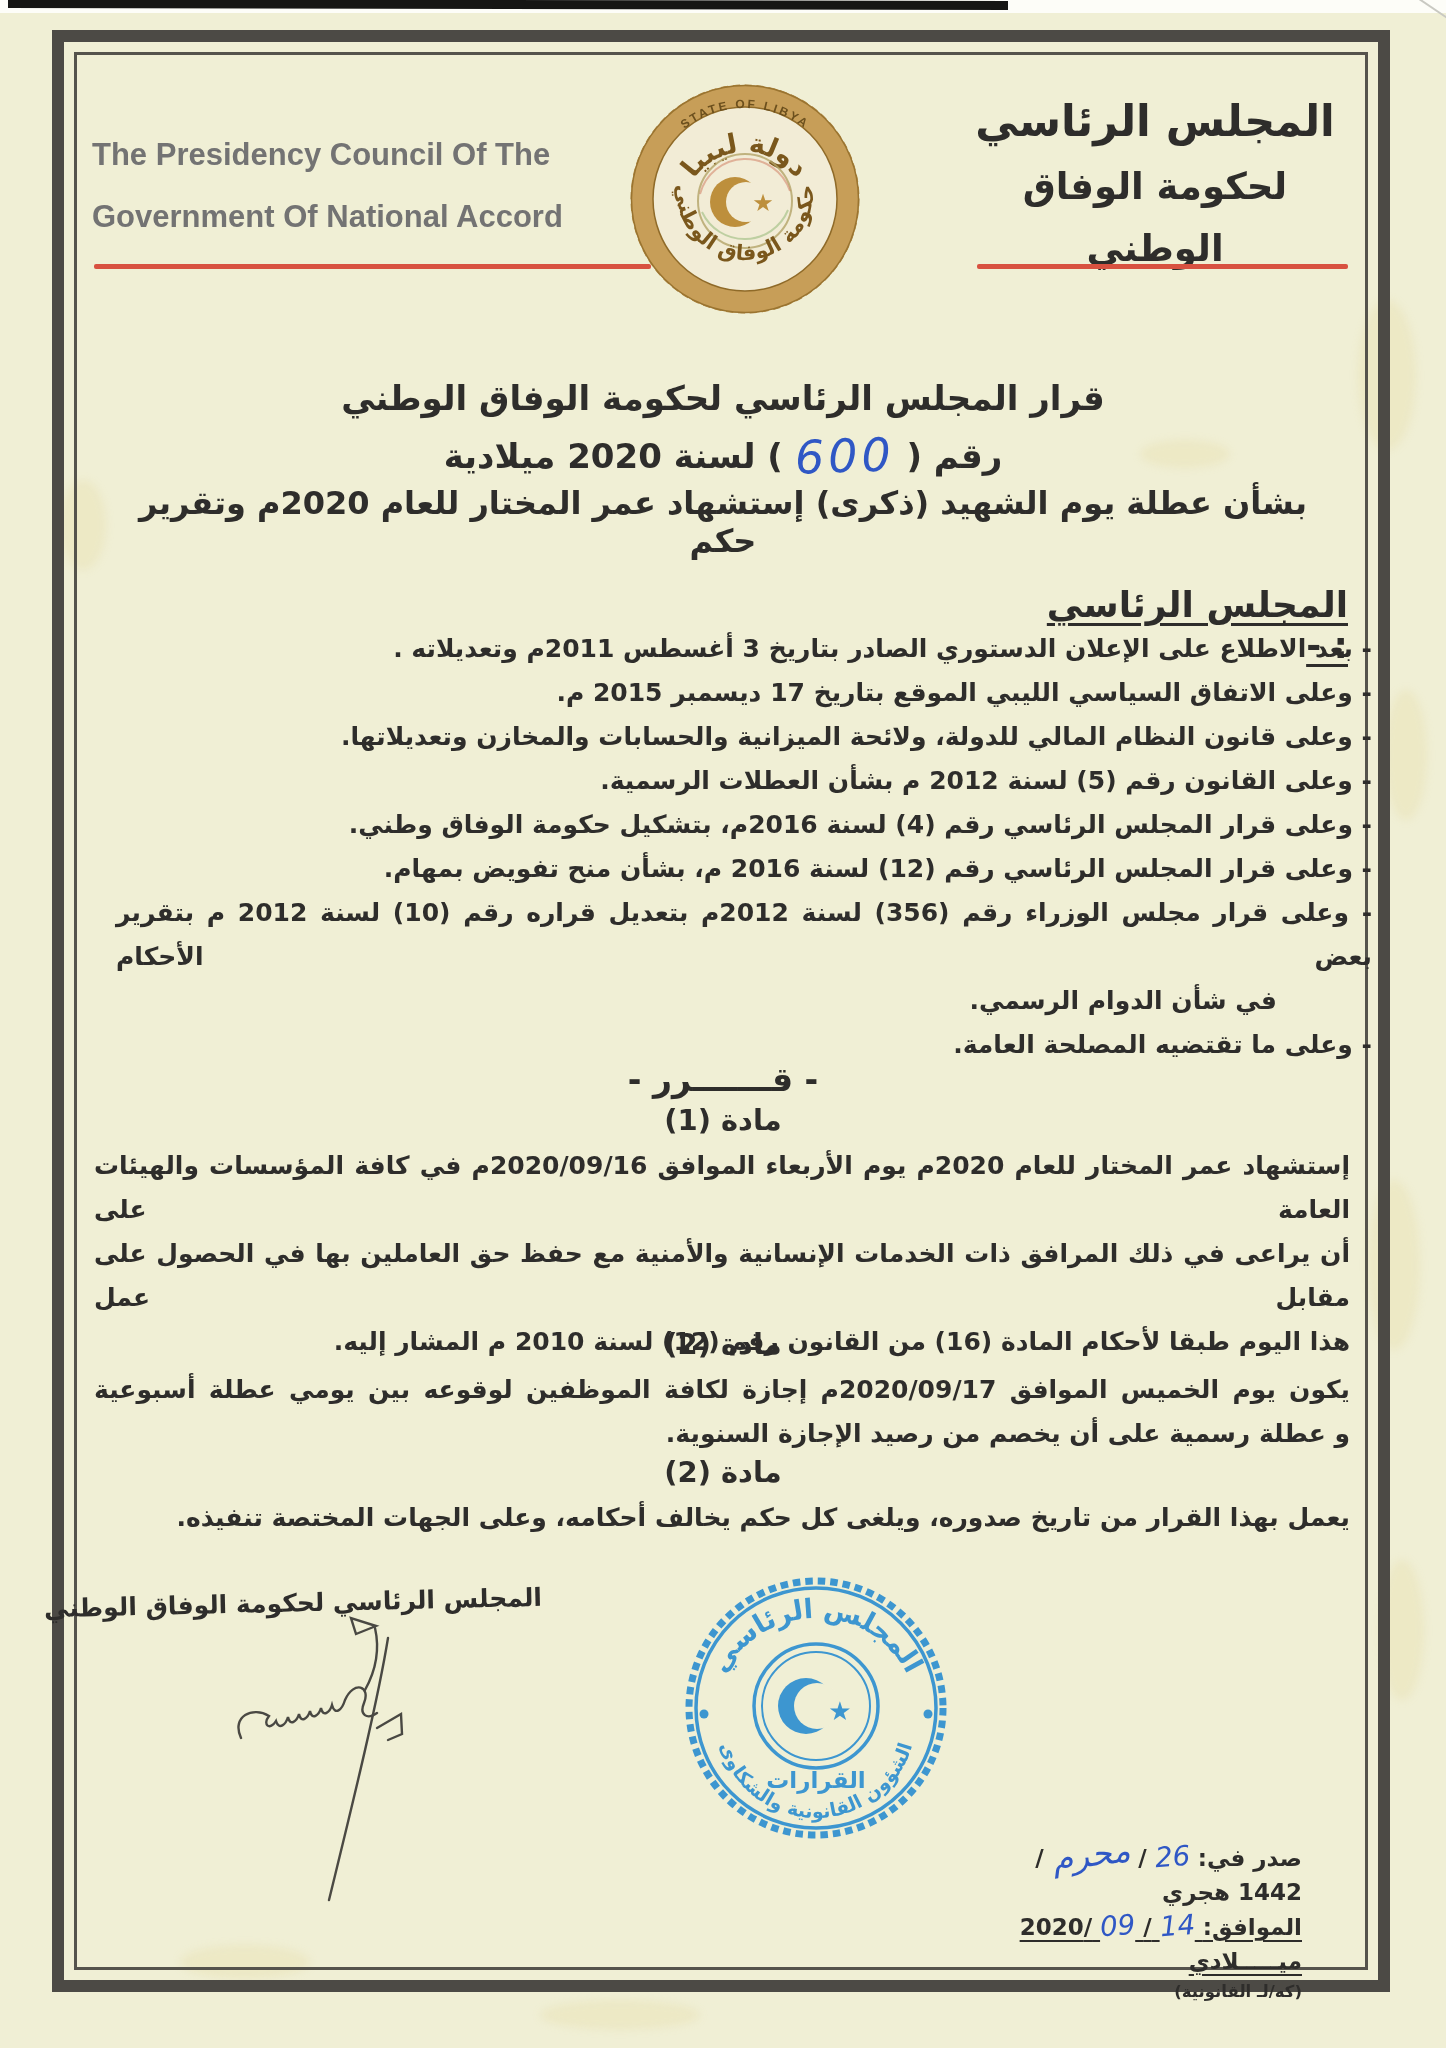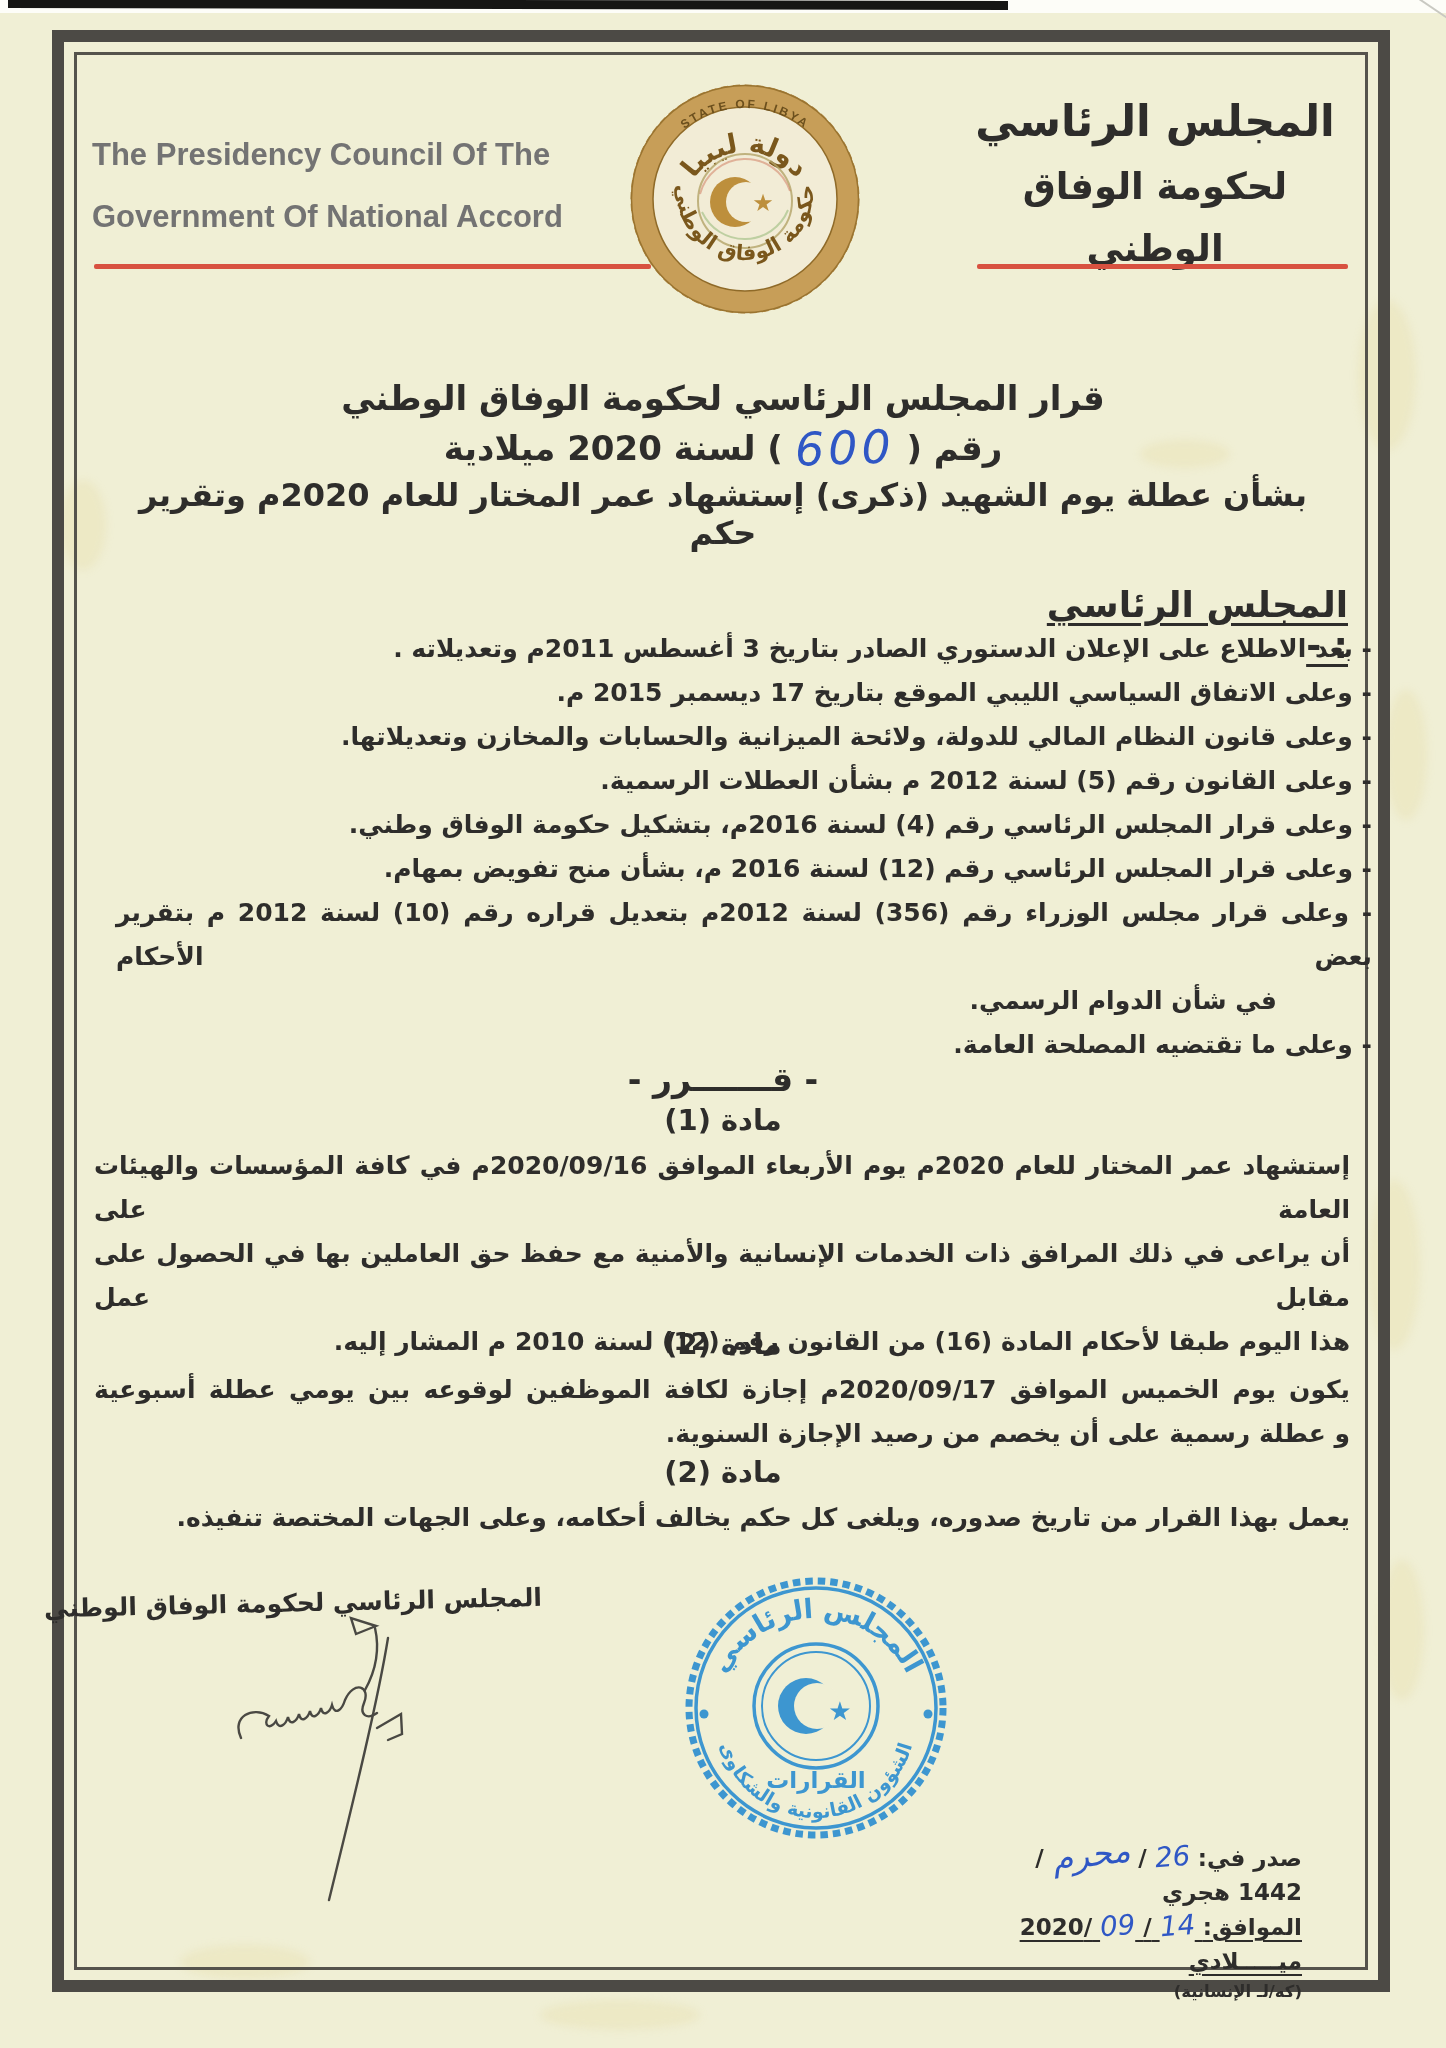--- a/index.html
+++ b/index.html
@@ -21,21 +21,21 @@
   .redline-right{left:977px;top:264px;width:371px;}
   .ar-title{position:absolute;left:955px;top:86px;width:400px;text-align:center;}
   .ar-title .l1{font-size:43px;line-height:70px;}
   .ar-title .l2{font-size:37px;line-height:62px;}
 
   .seal-wrap{position:absolute;left:622px;top:74px;width:246px;height:250px;}
   .stamp-wrap{position:absolute;left:676px;top:1568px;width:280px;height:280px;opacity:0.92;}
   .sig-wrap{position:absolute;left:225px;top:1610px;width:215px;height:300px;}
 
   .title-block{position:absolute;left:120px;top:378px;width:1206px;text-align:center;}
-  .title-block .t1{font-size:34px;margin-bottom:10px;}
+  .title-block .t1{font-size:34px;margin-bottom:18px;}
   .title-block .t2{font-size:34px;margin-bottom:8px;}
   .title-block .t3{font-size:32px;}
   .hand{color:#2f57c5;font-weight:400;font-style:italic;display:inline-block;}
   .hand-num{font-size:46px;letter-spacing:4px;transform:rotate(-2deg);line-height:30px;vertical-align:-4px;}
   .hand-sm{font-size:1.2em;transform:rotate(-4deg);}
   .hand-month{font-size:1.45em;transform:rotate(-7deg);letter-spacing:1px;}
 
   .pre-head{position:absolute;left:1040px;top:584px;width:308px;font-size:36px;text-align:right;
             text-decoration:underline;text-underline-offset:6px;text-decoration-thickness:2.5px;}
   .bullets{position:absolute;left:92px;top:627px;width:1256px;font-size:25px;line-height:44px;margin-left:24px;}
@@ -192,15 +192,15 @@
       <text x="140" y="220" font-size="23" fill="#2e8fd0" font-weight="bold" text-anchor="middle" font-family="DejaVu Sans, sans-serif">القرارات</text>
       <text font-size="19" fill="#2e8fd0" font-weight="bold" font-family="DejaVu Sans, sans-serif">
         <textPath href="#stampBot" startOffset="50%" text-anchor="middle">الشؤون القانونية والشكاوى</textPath>
       </text>
     </svg>
   </div>
 
   <div class="dates ar">
     <div class="d1"><span>صدر في:</span> <span class="hand hand-sm">26</span> <span>/</span> <span class="hand hand-month">محرم</span> <span>/ 1442 هجري</span></div>
     <div class="d2"><span>الموافق:</span> <span class="hand hand-sm">14</span> <span>/</span> <span class="hand hand-sm">09</span> <span>/2020 ميـــــلادي</span></div>
-    <div class="d3">(كه/لـ الإنسانية)</div>
+    <div class="d3">(كه/لـ القانونية)</div>
   </div>
 </div>
 
 </body></html>

